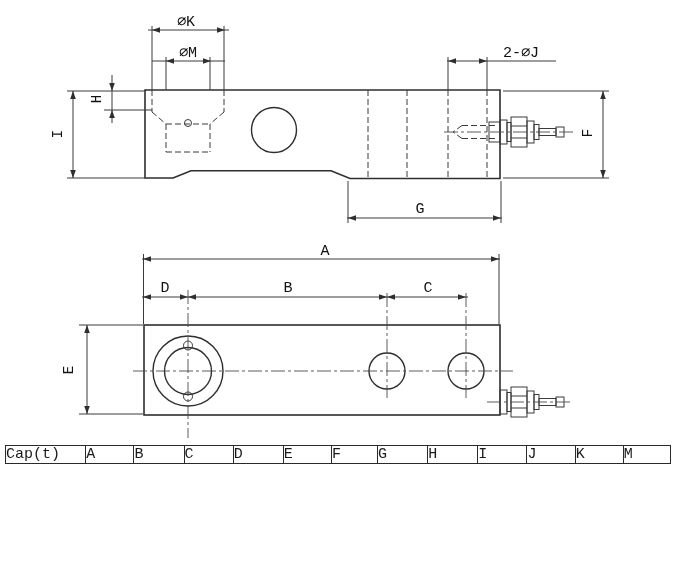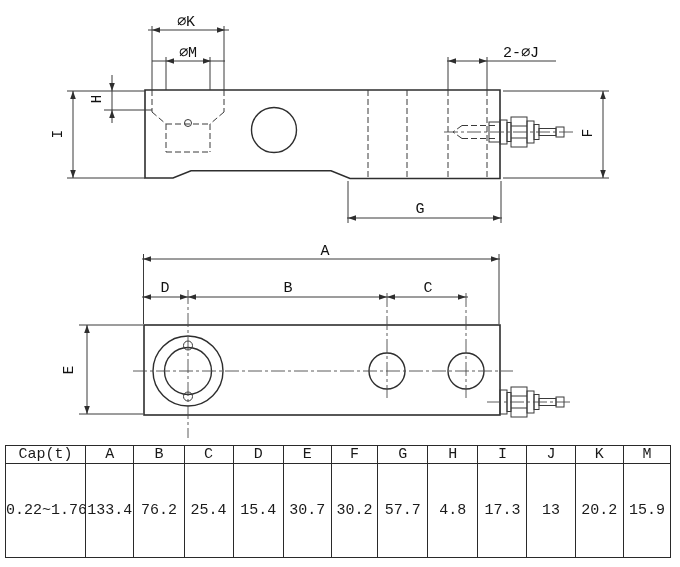--- a/index.html
+++ b/index.html
@@ -7,21 +7,21 @@
          font-family:"Liberation Mono","DejaVu Sans Mono",monospace;}
   #drawing{position:absolute;left:0;top:0;}
   svg text{fill:#111;font-family:"Liberation Mono","DejaVu Sans Mono",monospace;}
   .outline{stroke:#2e2e2e;stroke-width:1.6;fill:none;}
   .thin{stroke:#3a3a3a;stroke-width:1;fill:none;}
   .hidden-ln{stroke:#3a3a3a;stroke-width:1;fill:none;stroke-dasharray:6 3;}
   .center-ln{stroke:#4a4a4a;stroke-width:0.9;fill:none;stroke-dasharray:14 3 3 3;}
   .arr{fill:#2e2e2e;stroke:none;}
   #dim-table{position:absolute;left:5px;top:445px;width:666px;height:113px;
              border-collapse:collapse;table-layout:fixed;}
-  #dim-table th,#dim-table td{border:1.6px solid #2a2a2a;text-align:center;vertical-align:middle;
+  #dim-table th,#dim-table td{border:1.6px solid #2a2a2a;text-align:left;vertical-align:middle;
              padding:0;font-size:15px;font-weight:400;color:#1a1a1a;white-space:nowrap;}
 </style>
 </head>
 <body>
 
 <div id="stage">
 
 <svg id="drawing" width="680" height="445" viewBox="0 0 680 445">
 
   <g>
@@ -207,31 +207,16 @@
       <th>F</th>
       <th>G</th>
       <th>H</th>
       <th>I</th>
       <th>J</th>
       <th>K</th>
       <th>M</th>
     </tr>
   </thead>
   <tbody>
-    <tr>
-      <td>0.22~1.76</td>
-      <td>133.4</td>
-      <td>76.2</td>
-      <td>25.4</td>
-      <td>15.4</td>
-      <td>30.7</td>
-      <td>30.2</td>
-      <td>57.7</td>
-      <td>4.8</td>
-      <td>17.3</td>
-      <td>13</td>
-      <td>20.2</td>
-      <td>15.9</td>
-    </tr>
   </tbody>
 </table>
 
 </div>
 
 </body></html>

